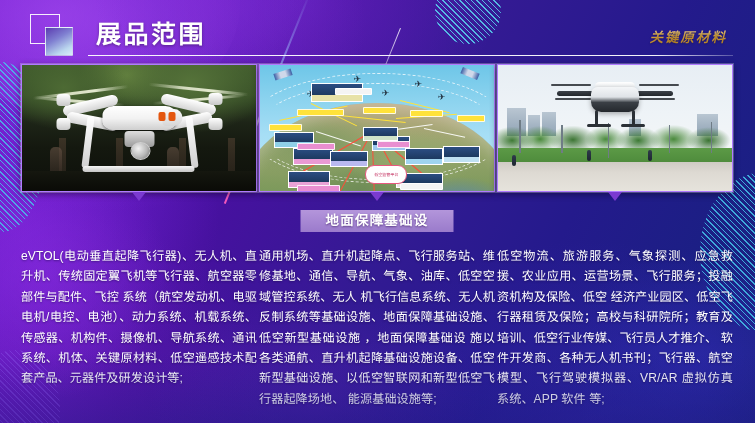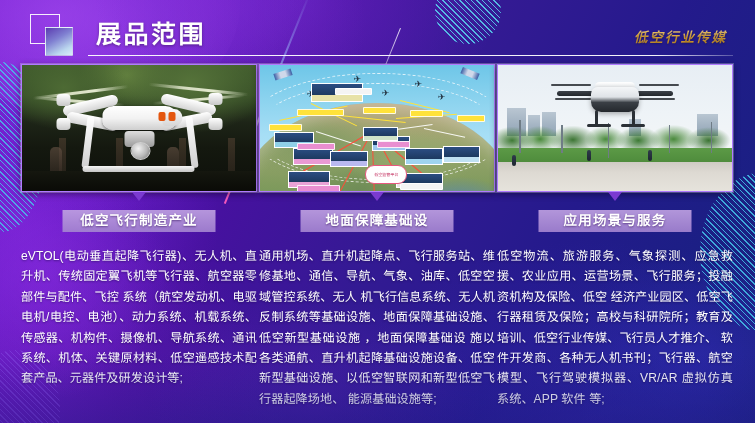--- a/index.html
+++ b/index.html
@@ -294,21 +294,21 @@
   <div class="deco streak streak-2"></div>
   <div class="deco streak streak-3"></div>
   <div class="deco streak streak-4"></div>
 
   <div class="header">
     <div class="logo-mark">
       <div class="logo-outline"></div>
       <div class="logo-fill"></div>
     </div>
     <div class="page-title">展品范围</div>
-    <div class="slogan">低空行业传媒</div>
+    <div class="slogan">关键原材料</div>
     <div class="header-rule"></div>
   </div>
 
   <div class="columns">
 
     <div class="col col-0">
       <div class="photo-frame">
         <div class="photo">
           <div class="p1-bg"></div>
           <div class="p1-trunk" style="left:16%;"></div>
@@ -337,21 +337,20 @@
               <div class="p1-stripe s2"></div>
             <div class="p1-leg l1"></div>
               <div class="p1-leg l2"></div>
             <div class="p1-skid"></div>
             <div class="p1-gimbal"></div>
             <div class="p1-cam"></div>
           </div>
         </div>
       </div>
       <div class="frame-pointer"></div>
-      <div class="col-head">低空飞行制造产业</div>
       <div class="col-body">eVTOL(电动垂直起降飞行器)、无人机、直升机、传统固定翼飞机等飞行器、航空器零部件与配件、飞控 系统（航空发动机、电驱电机/电控、电池）、动力系统、机载系统、传感器、机构件、摄像机、导航系统、通讯系统、机体、关键原材料、低空遥感技术配套产品、元器件及研发设计等;</div>
     </div>
 
     <div class="col col-1">
       <div class="photo-frame">
         <div class="photo">
           <div class="p2-sky"></div>
           <div class="p2-globe"></div>
           <div class="p2-arc a1"></div>
           <div class="p2-arc a2"></div>
@@ -460,19 +459,18 @@
             <div class="p3-roof"></div>
             <div class="p3-cabin"></div>
             <div class="p3-strut" style="left:44px;top:35px;"></div>
             <div class="p3-strut" style="left:81px;top:35px;"></div>
             <div class="p3-skid" style="left:36px;top:49px;width:24px;"></div>
             <div class="p3-skid" style="left:70px;top:49px;width:24px;"></div>
           </div>
         </div>
       </div>
       <div class="frame-pointer"></div>
-      <div class="col-head">应用场景与服务</div>
       <div class="col-body">低空物流、旅游服务、气象探测、应急救援、农业应用、运营场景、飞行服务；投融资机构及保险、低空 经济产业园区、低空飞行器租赁及保险；高校与科研院所；教育及培训、低空行业传媒、飞行员人才推介、 软件开发商、各种无人机书刊；飞行器、航空模型、飞行驾驶模拟器、VR/AR 虚拟仿真系统、APP 软件 等;</div>
     </div>
   </div>
 
   <div class="bottom-glow"></div>
 </div>
 
 </body></html>

